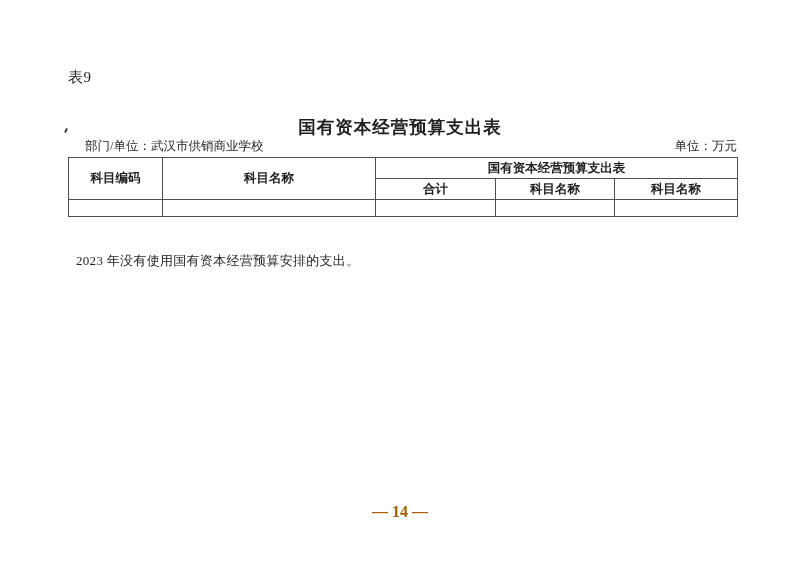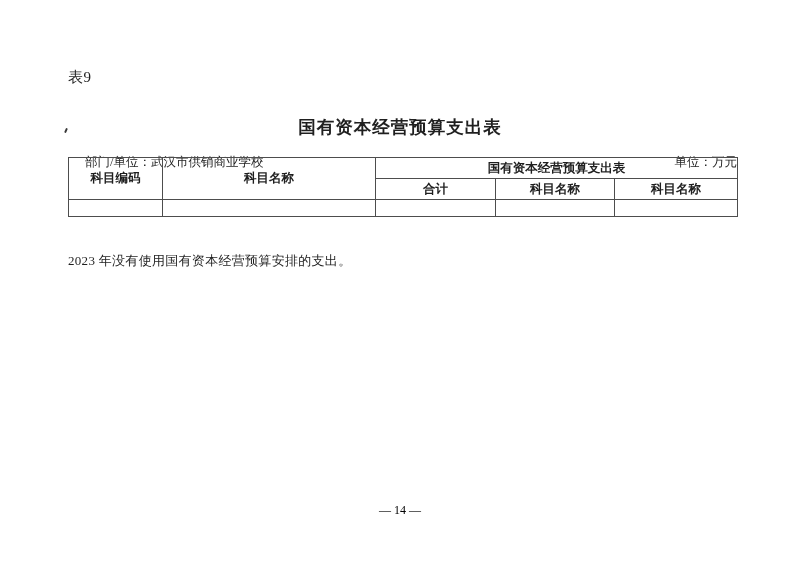--- a/index.html
+++ b/index.html
@@ -41,21 +41,21 @@
     top: 128px;
     width: 2px;
     height: 5px;
     background: #3a3a3a;
     transform: rotate(24deg);
     border-radius: 1px;
   }
   .meta-row {
     position: absolute;
     left: 68px;
-    top: 154px;
+    top: 138px;
     width: 669px;
     display: flex;
     justify-content: space-between;
     align-items: flex-end;
     font-size: 12.5px;
   }
   .meta-row .department { padding-left: 17px; }
   .budget-table {
     position: absolute;
     left: 68px;
@@ -72,34 +72,35 @@
     vertical-align: middle;
     padding: 0;
     color: #1f1f1f;
   }
   .budget-table tr.hdr-row-1 { height: 21px; }
   .budget-table tr.hdr-row-2 { height: 21px; padding-left: 44px; }
   .budget-table tr.data-row  { height: 17px; }
   .budget-table .data-row td { font-weight: normal; }
   .note {
     position: absolute;
-    left: 68px;
+    left: 76px;
     top: 252px;
     font-size: 13px;
     letter-spacing: 0.3px;
     text-align: center;
   }
   .page-number {
     position: absolute;
     left: 0;
     width: 800px;
     top: 503px;
     text-align: center;
-    font-size: 12px;
-    color: #000000;
+    font-size: 16px;
+    color: #a16207;
+    font-weight: bold;
   }
 </style>
 </head>
 <body>
 
 <div class="page">
 
   <div class="table-label">表9</div>
 
   <div class="doc-title">国有资本经营预算支出表</div>

